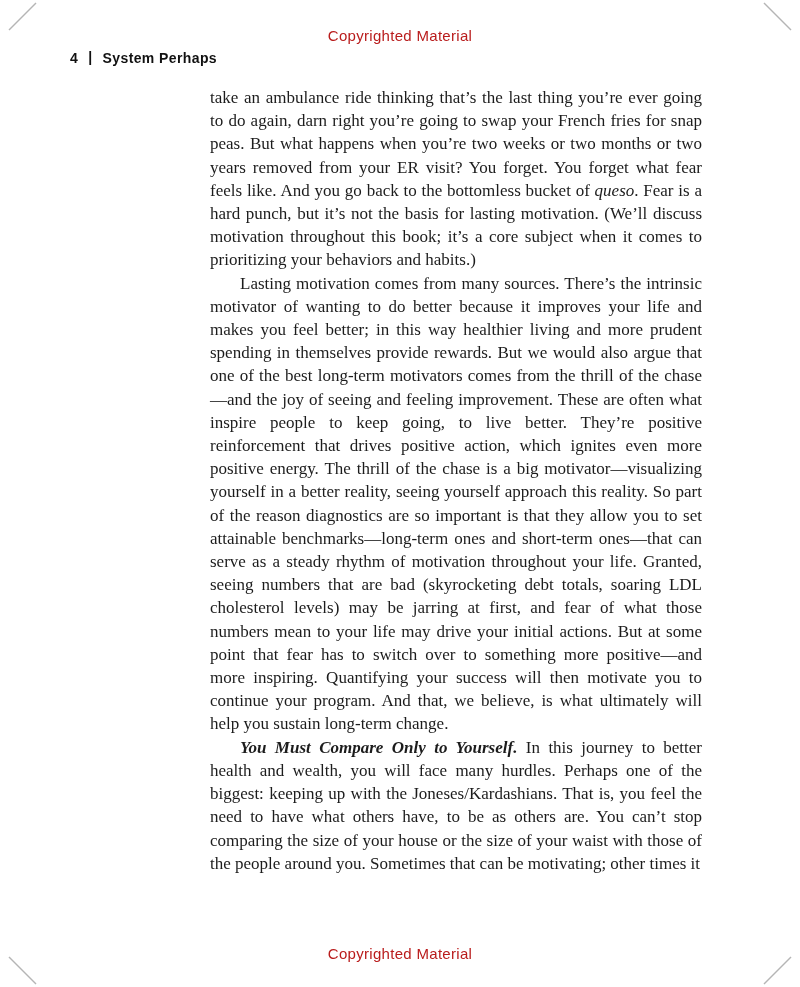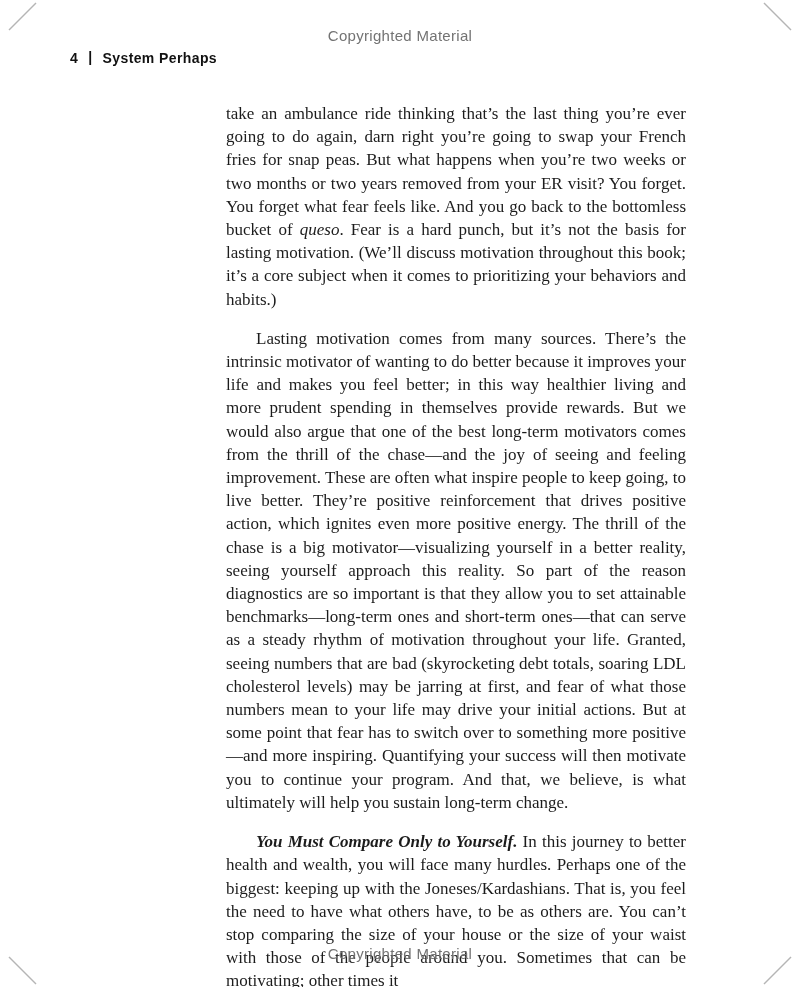--- a/index.html
+++ b/index.html
@@ -25,21 +25,21 @@
     height: 987px;
     pointer-events: none;
   }
   .watermark {
     position: absolute;
     left: 0;
     width: 100%;
     text-align: center;
     font-family: "Liberation Sans", sans-serif;
     font-size: 15px;
-    color: #737373;
+    color: #b91c1c;
     letter-spacing: 0.3px;
   }
   .watermark.top { top: 27px; }
   .watermark.bottom { top: 945px; }
   .running-head {
     position: absolute;
     top: 50px;
     left: 70px;
     font-family: "Liberation Sans", sans-serif;
     font-weight: bold;
@@ -59,21 +59,21 @@
     position: absolute;
     top: 86px;
     left: 210px;
     width: 492px;
     color: #1c1c1c;
     font-size: 17px;
     line-height: 23.2px;
   }
   .para {
     text-align: justify;
-    margin: 16px;
+    margin: 0;
   }
   .para.indent {
     text-indent: 30px;
   }
   .run-normal { font-style: normal; font-weight: normal; }
   .run-italic { font-style: italic; }
   .run-bold-italic { font-style: italic; font-weight: bold; }
 </style>
 </head>
 <body>

